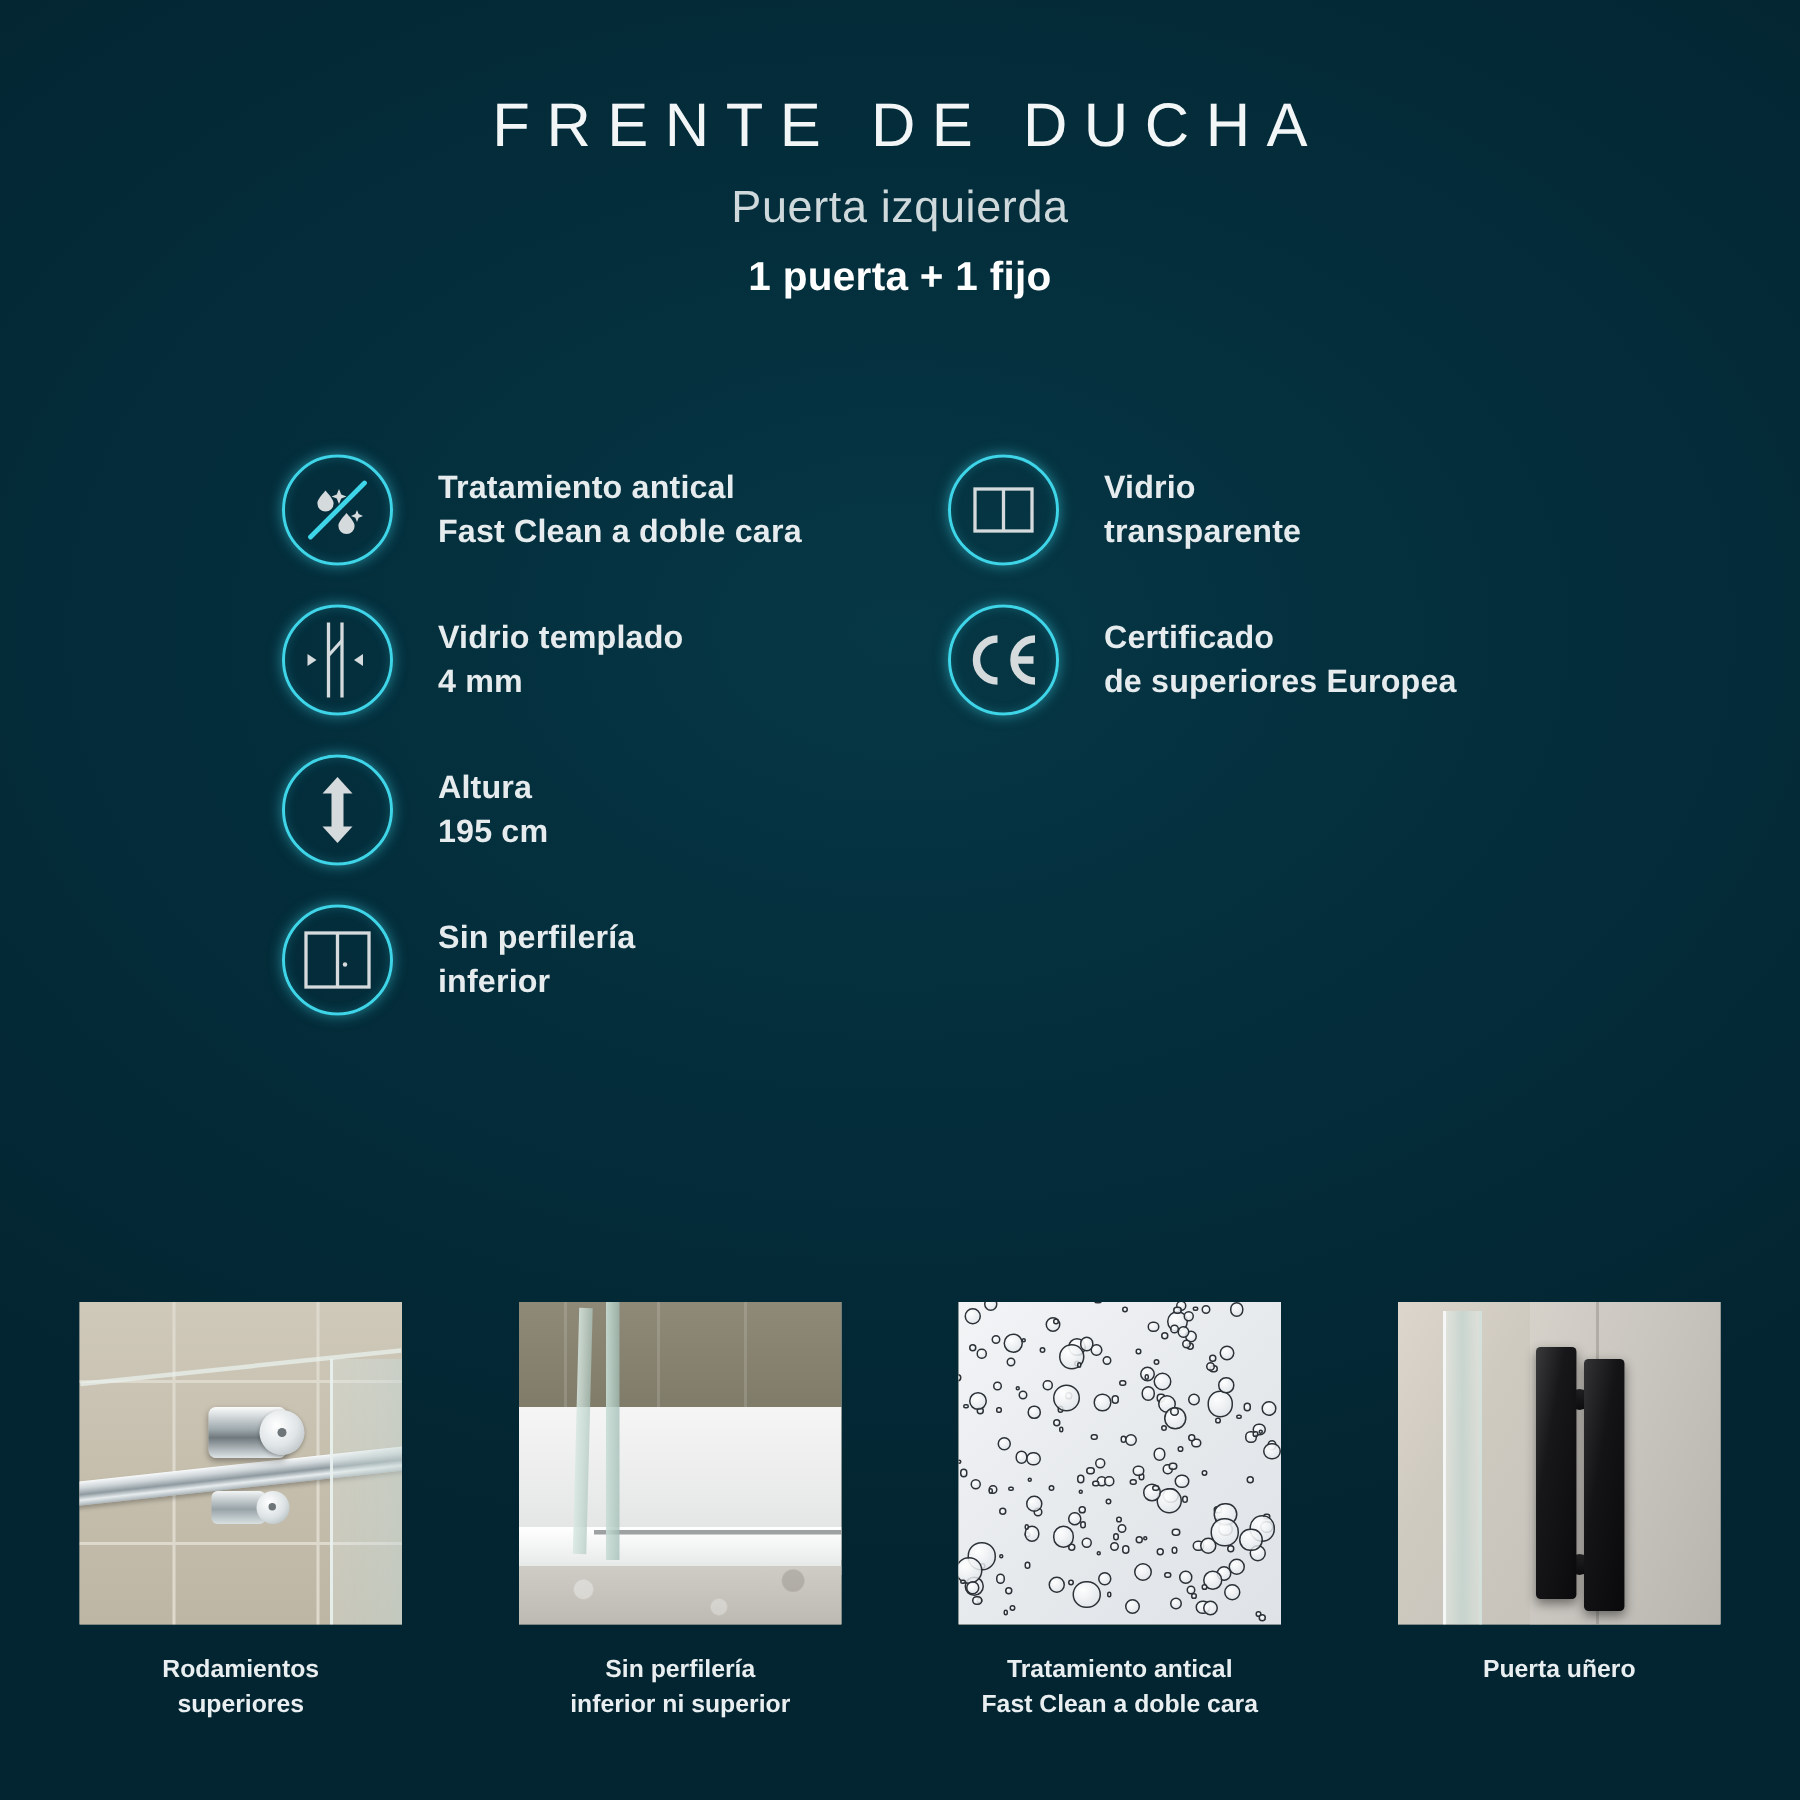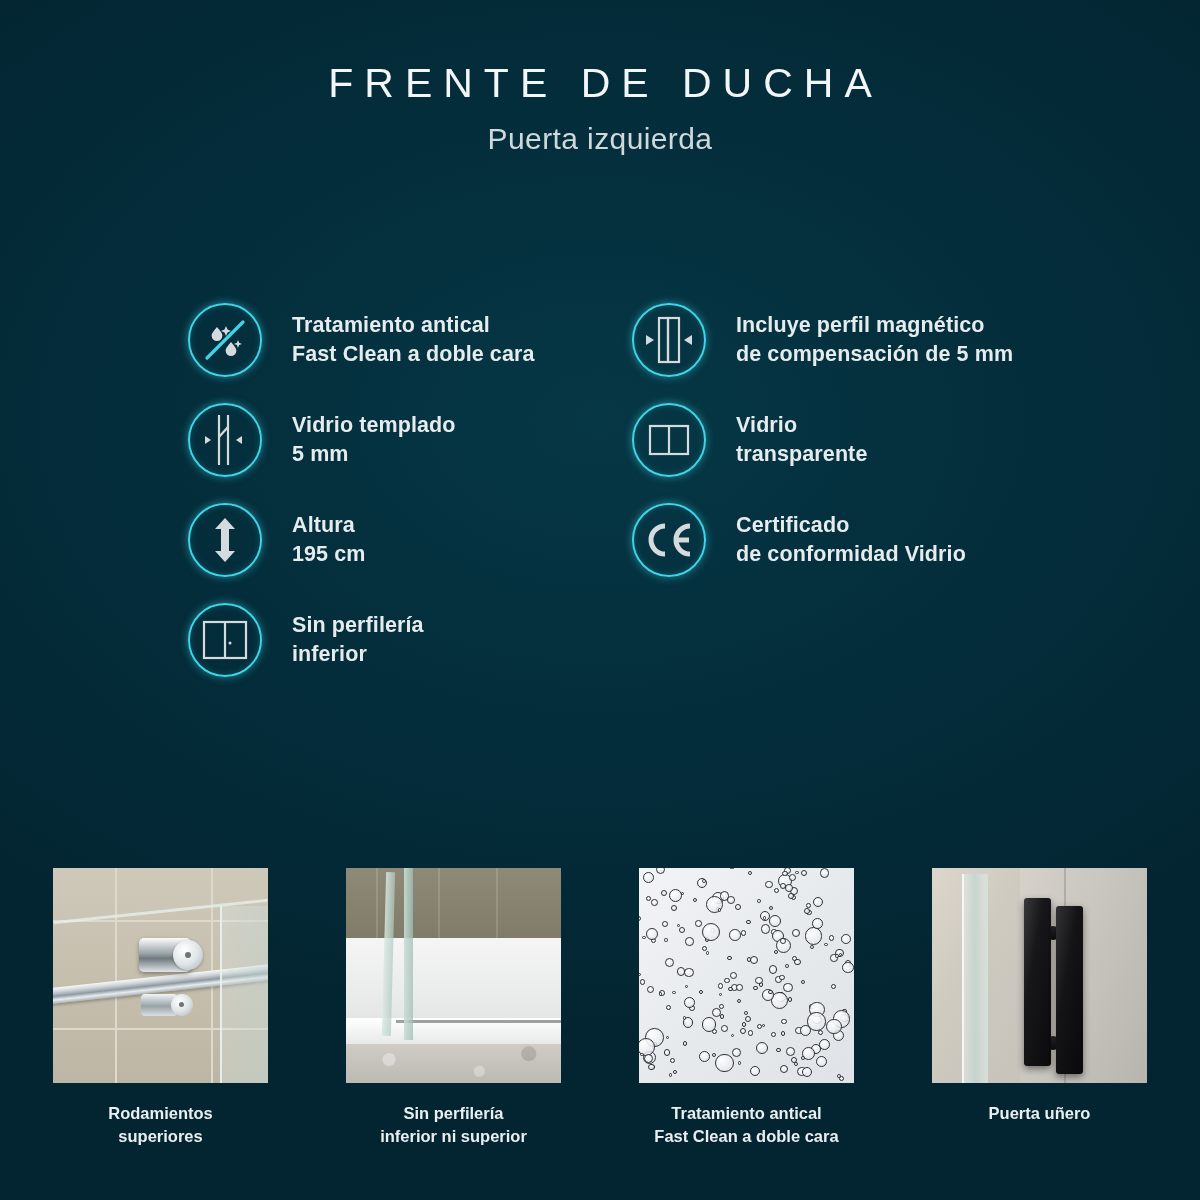--- a/index.html
+++ b/index.html
@@ -190,20 +190,21 @@
     border-radius:50%; background:linear-gradient(180deg,#2a2a2c,#101012); }
 </style>
 </head>
 <body>
 
 <div class="page">
 
   <div class="header">
     <div class="title">FRENTE DE DUCHA</div>
     <div class="subtitle">Puerta izquierda</div>
+    <div class="subtitle2">1 puerta + 1 fijo</div>
   </div>
 
   <div class="features">
 
     <div class="col left">
 
       <div class="feature">
         <div class="ficon">
           <svg width="52" height="52" viewBox="0 0 52 52">
             <g fill="none" stroke="#D5DADC" stroke-width="2.4" stroke-linejoin="round">
@@ -227,21 +228,21 @@
             <g stroke="#D5DADC" stroke-width="2.2" fill="none">
               <line x1="21" y1="2" x2="21" y2="52"></line>
               <line x1="30" y1="2" x2="30" y2="52"></line>
               <line x1="21" y1="24" x2="30" y2="14"></line>
             </g>
             <path d="M13 27l-6-4v8z" fill="#D5DADC"></path>
             <path d="M38 27l6-4v8z" fill="#D5DADC"></path>
           </svg>
         </div>
         <div class="ftext">Vidrio templado
-5 mm</div>
+4 mm</div>
       </div>
 
       <div class="feature">
         <div class="ficon">
           <svg width="46" height="48" viewBox="0 0 46 48">
             <g fill="#D5DADC">
               <rect x="19" y="10" width="8" height="28"></rect>
               <path d="M23 2l10 11H13z"></path>
               <path d="M23 46l10-11H13z"></path>
             </g>
@@ -263,34 +264,20 @@
         </div>
         <div class="ftext">Sin perfilería
 inferior</div>
       </div>
 
 
     </div>
 
     <div class="col right">
 
-      <div class="feature">
-        <div class="ficon">
-          <svg width="54" height="50" viewBox="0 0 54 50">
-            <g stroke="#D5DADC" stroke-width="2.2" fill="none">
-              <rect x="17" y="3" width="9" height="44"></rect>
-              <rect x="26" y="3" width="11" height="44"></rect>
-            </g>
-            <path d="M12 25l-8-5v10z" fill="#D5DADC"></path>
-            <path d="M42 25l8-5v10z" fill="#D5DADC"></path>
-          </svg>
-        </div>
-        <div class="ftext">Incluye perfil magnético
-de compensación de 5 mm</div>
-      </div>
 
 
       <div class="feature">
         <div class="ficon">
           <svg width="44" height="34" viewBox="0 0 44 34">
             <g stroke="#D5DADC" stroke-width="2.2" fill="none">
               <rect x="3" y="3" width="38" height="28"></rect>
               <line x1="22" y1="3" x2="22" y2="31"></line>
             </g>
           </svg>
@@ -304,21 +291,21 @@
         <div class="ficon">
           <svg width="50" height="40" viewBox="0 0 50 40">
             <g fill="none" stroke="#D5DADC" stroke-width="5" stroke-linecap="butt">
               <path d="M21 6A14 14 0 1 0 21 34"></path>
               <path d="M46 6A14 14 0 1 0 46 34"></path>
               <line x1="32" y1="20" x2="45" y2="20"></line>
             </g>
           </svg>
         </div>
         <div class="ftext">Certificado
-de conformidad Vidrio</div>
+de superiores Europea</div>
       </div>
 
     </div>
   </div>
 
   <div class="photos">
 
     <div class="photo-cell">
       <div class="photo">
         <div class="p1-bg"></div>

